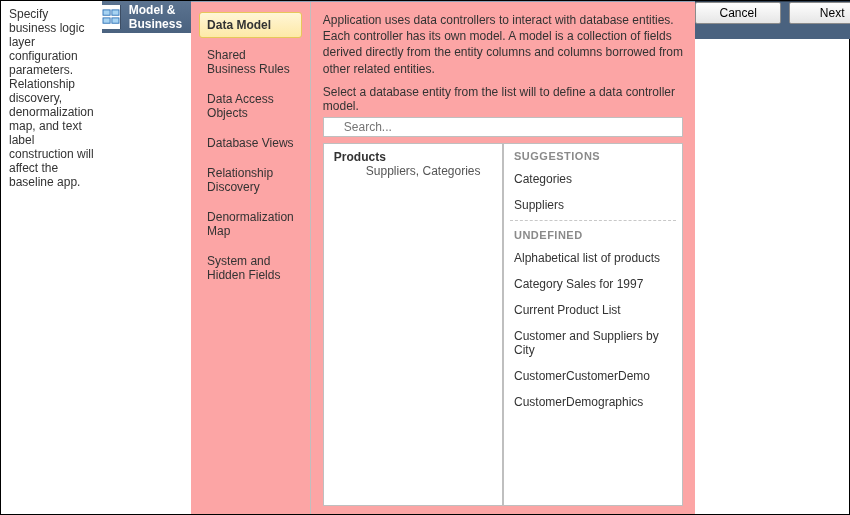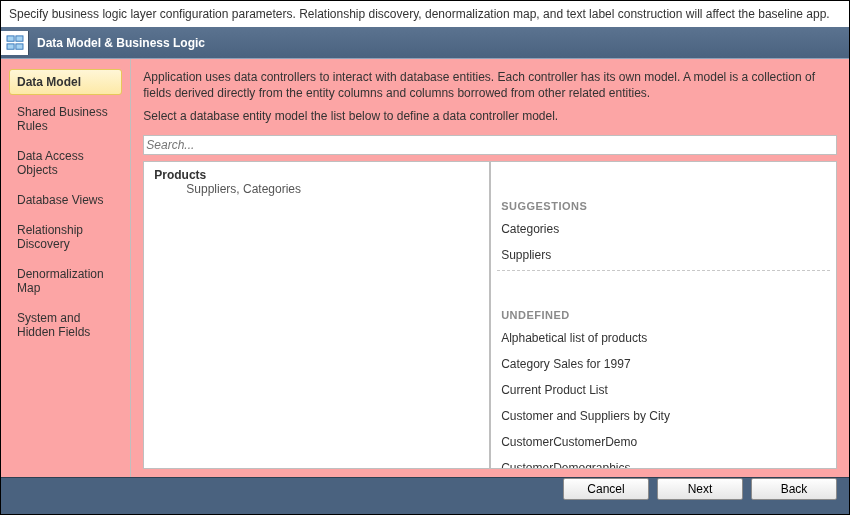--- a/index.html
+++ b/index.html
@@ -8,21 +8,21 @@
     font-family: "Segoe UI", Tahoma, Arial, sans-serif;
     font-size: 12px;
     color: #333;
     background: #fff;
     width: 850px; height: 515px;
     overflow: hidden;
   }
   .frame {
     border: 1px solid #000;
     width: 850px; height: 515px;
-    display: flex; flex-direction: column;
+    display: flex; flex-direction: row;
   }
   .top-desc {
     padding: 6px 8px 6px 8px;
     font-size: 12px;
     color: #333;
   }
   .title-bar {
     background: linear-gradient(#5b7390, #4a627f);
     height: 32px;
     display: flex; align-items: center;
@@ -74,28 +74,27 @@
   .intro {
     font-size: 12px;
     line-height: 1.35;
     color: #333;
   }
   .instruct {
     margin-top: 8px;
     font-size: 12px;
   }
   .search {
-    margin-top: 12px;
+    margin-top: 4px;
     height: 20px;
     border: 1px solid #bfbfbf;
     width: 100%;
-    padding: 2px 2px;
+    padding: 2px 20px;
     font-size: 12px;
     color: #555;
-    font-style: italic;
   }
   .columns {
     flex: 1 1 auto;
     display: flex;
     margin-top: 6px;
     min-height: 0;
   }
   .panel {
     border: 1px solid #bfbfbf;
     flex: 1 1 50%;
@@ -114,21 +113,20 @@
     font-size: 12px;
     color: #555;
     margin-left: 32px;
   }
   .group-header {
     font-size: 11px;
     font-weight: bold;
     color: #8a8a8a;
     letter-spacing: 0.5px;
     padding: 6px 10px 4px 10px;
-    margin-top: 32px;
   }
   .sug-item {
     padding: 6px 10px;
     font-size: 12px;
     cursor: pointer;
   }
   .dash-sep {
     border-top: 1px dashed #c8c8c8;
     margin: 2px 6px;
   }
@@ -182,21 +180,21 @@
       <div class="side-item"><span>Shared Business Rules</span></div>
       <div class="side-item"><span>Data Access Objects</span></div>
       <div class="side-item"><span>Database Views</span></div>
       <div class="side-item"><span>Relationship Discovery</span></div>
       <div class="side-item"><span>Denormalization Map</span></div>
       <div class="side-item"><span>System and Hidden Fields</span></div>
     </div>
 
     <div class="main">
       <div class="intro">Application uses data controllers to interact with database entities. Each controller has its own model. A model is a collection of fields derived directly from the entity columns and columns borrowed from other related entities.</div>
-      <div class="instruct">Select a database entity model the list below to define a data controller model.</div>
+      <div class="instruct">Select a database entity from the list will to define a data controller model.</div>
       <input class="search" type="text" placeholder="Search..." style="">
 
       <div class="columns">
 
         <div class="panel">
           <div class="panel-inner">
             <div class="entity-title">Products</div>
             <div class="entity-sub">Suppliers, Categories</div>
           </div>
         </div>

